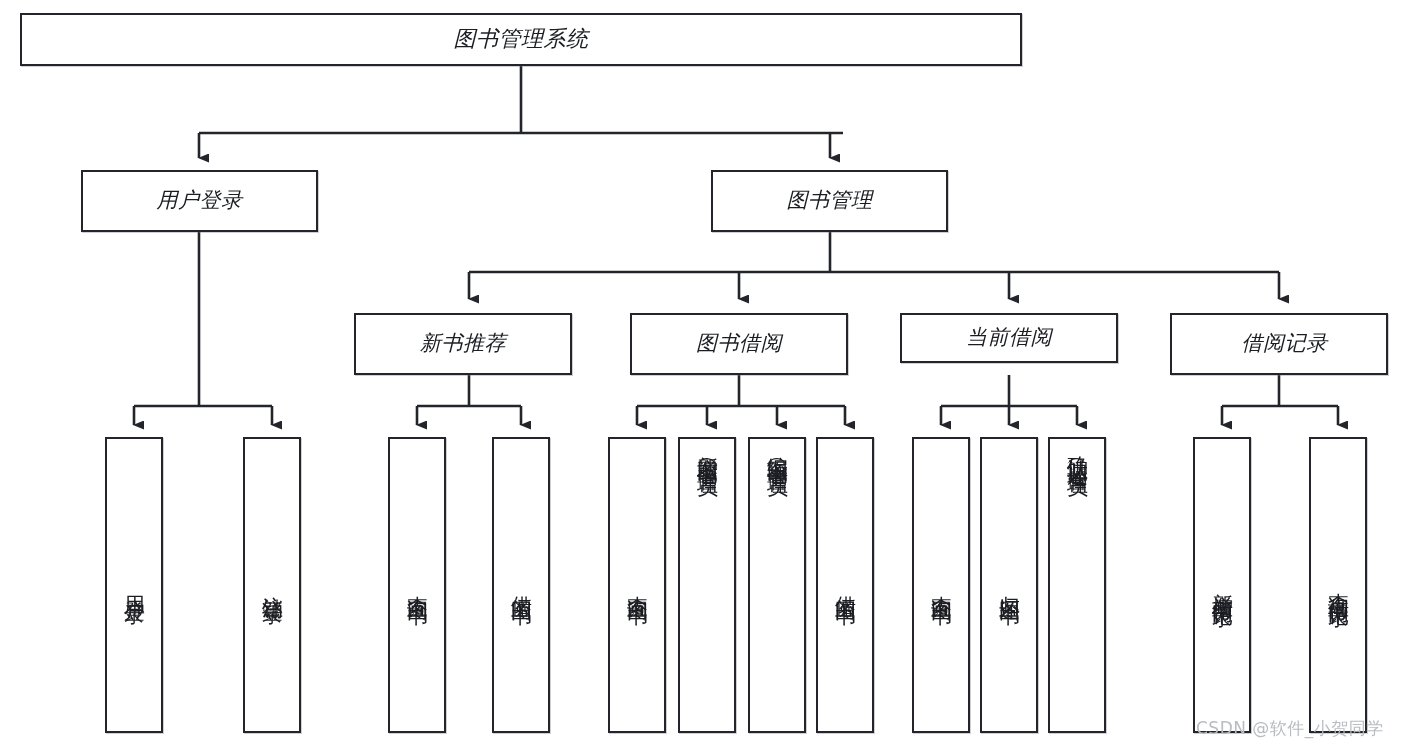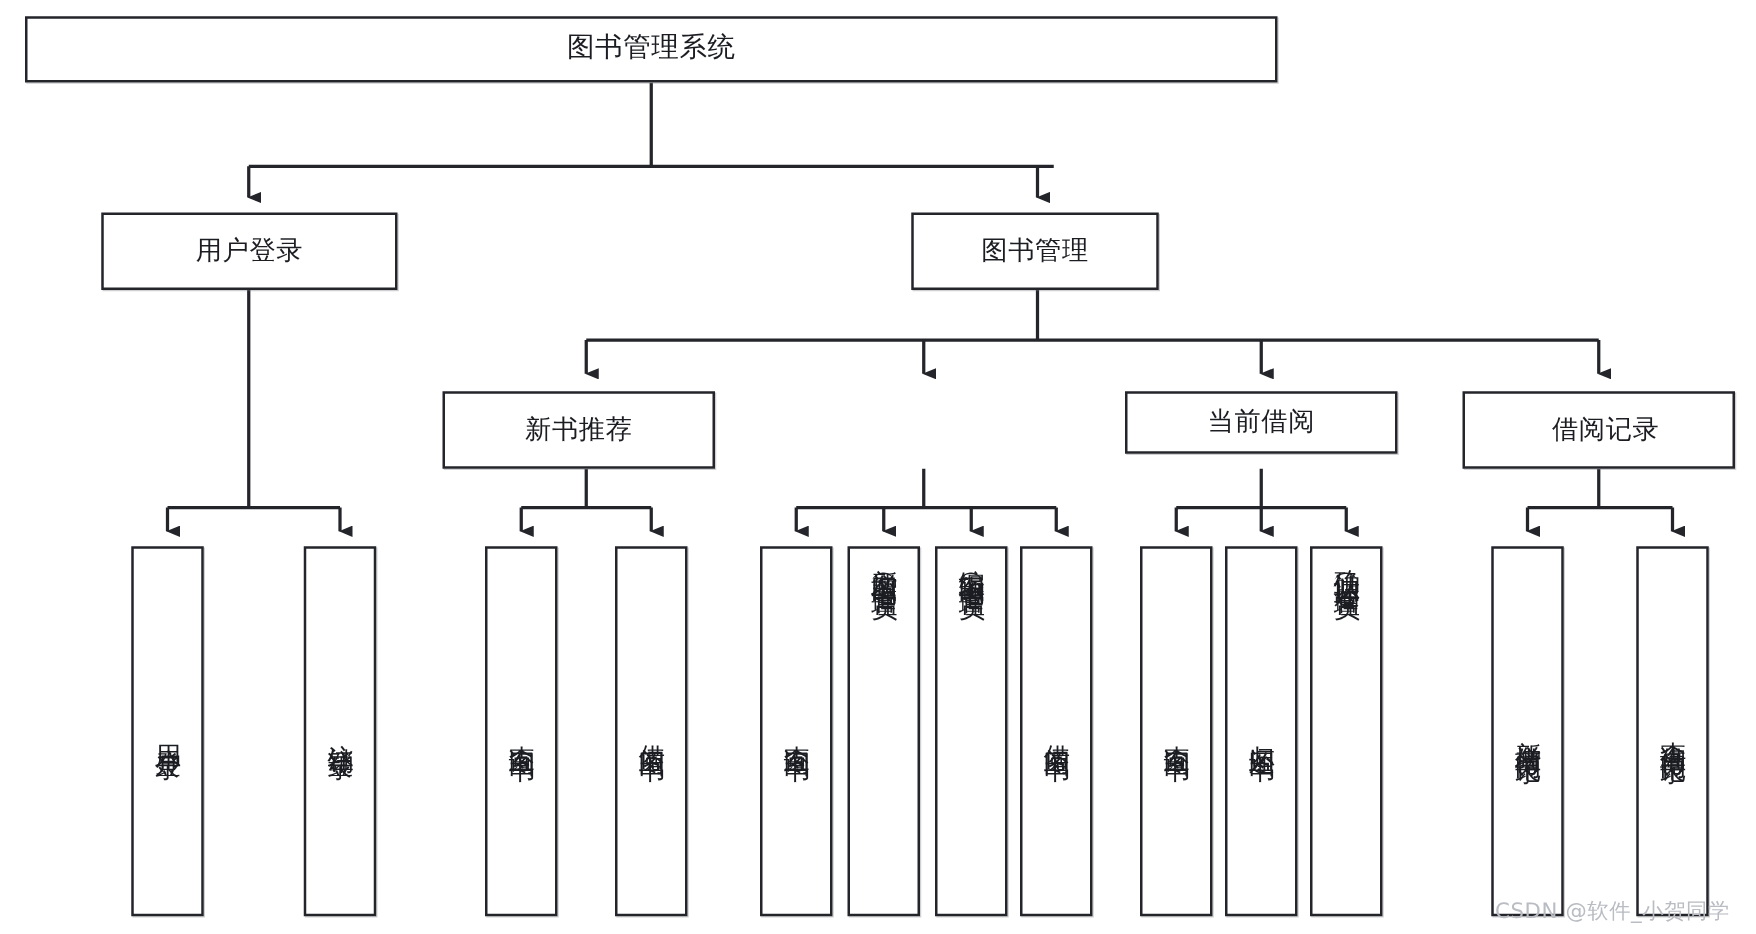--- a/index.html
+++ b/index.html
@@ -38,20 +38,21 @@
   }
   .node .label {
     display: block;
     text-align: center;
     letter-spacing: 0.5px;
   }
   .node.horiz .label {
     font-size: 21px;
     line-height: 1.1;
     white-space: nowrap;
+    font-style: italic;
   }
   .node.root .label {
     font-size: 22px;
   }
   .node.leaf {
     align-items: flex-start;
     padding-top: 0;
   }
   .node.leaf .label {
     writing-mode: vertical-rl;
@@ -131,27 +132,30 @@
     </g>
   </svg>
 
   <div class="node horiz root" style="left:20px; top:13px; width:1002px; height:53px;">
     <span class="label">图书管理系统</span>
   </div>
 
   <div class="node horiz" style="left:81px; top:170px; width:237px; height:62px;">
     <span class="label">用户登录</span>
   </div>
-  <div class="node horiz" style="left:711px; top:170px; width:198px; height:62px;margin-left:18px;">
+  <div class="node horiz" style="left:711px; top:170px; width:237px; height:62px;">
     <span class="label">图书管理</span>
   </div>
 
   <div class="node horiz" style="left:354px; top:313px; width:218px; height:62px;">
     <span class="label">新书推荐</span>
   </div>
+  <div class="node horiz" style="left:630px; top:313px; width:218px; height:62px;">
+    <span class="label">图书借阅</span>
+  </div>
   <div class="node horiz" style="left:900px; top:313px; width:218px; height:50px;">
     <span class="label">当前借阅</span>
   </div>
   <div class="node horiz" style="left:1170px; top:313px; width:218px; height:62px;padding-left:11px;">
     <span class="label">借阅记录</span>
   </div>
 
   <div class="node leaf centered" style="left:105px; top:437px; width:58px; height:296px;">
     <span class="label">用户登录</span>
   </div>

